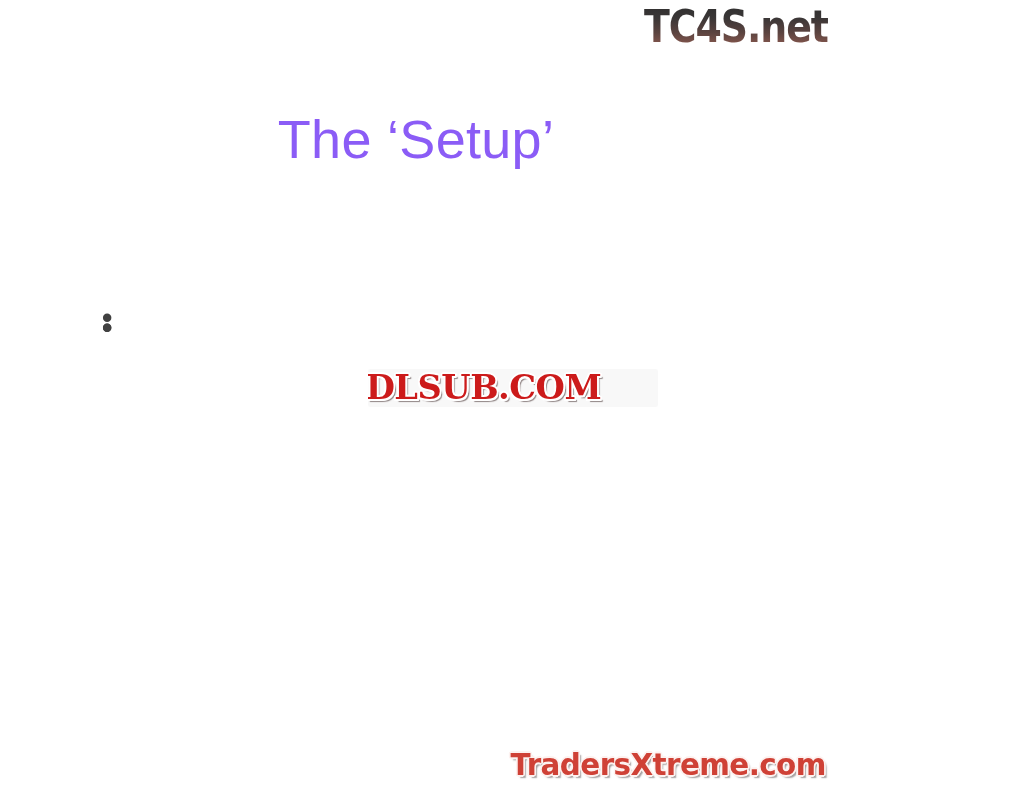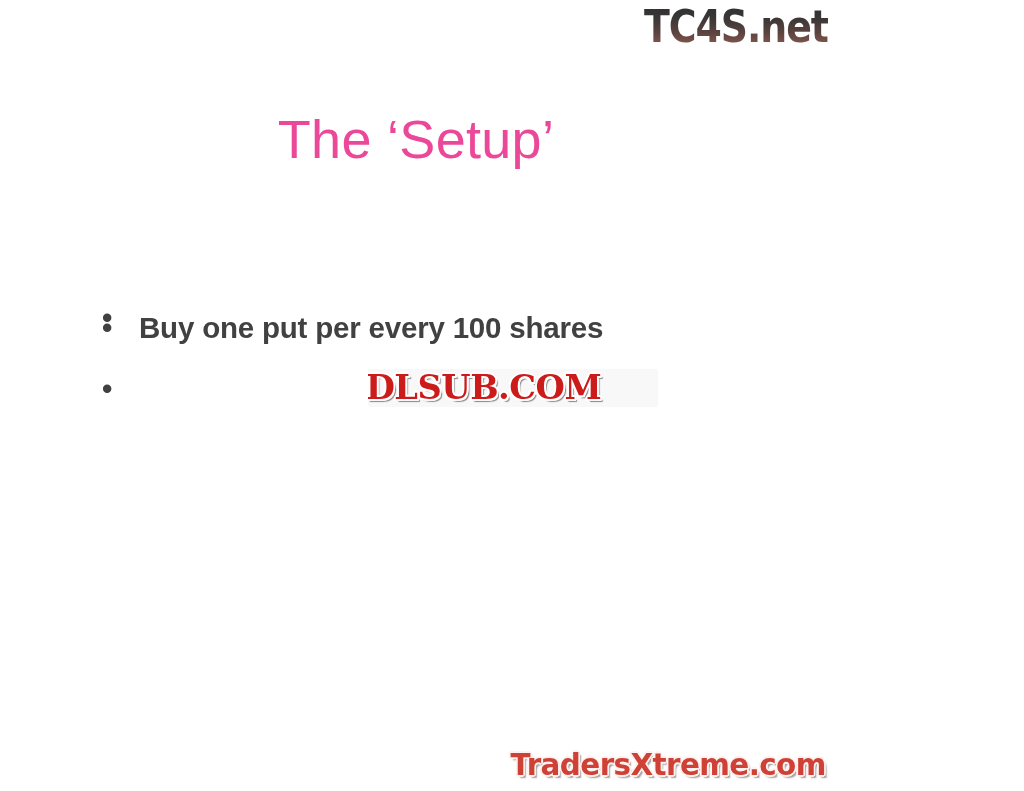--- a/index.html
+++ b/index.html
@@ -47,21 +47,21 @@
     user-select: none;
   }
 
   
   .slide-title {
     position: absolute;
     left: 0;
     right: 0;
     top: 108px;
     text-align: center;
-    color: #ec4899;
+    color: #8b5cf6;
     font-family: "Liberation Sans", sans-serif;
     font-weight: 400;
     font-size: 54px;
     line-height: 62px;
     letter-spacing: 0.3px;
   }
 
   
   .body-list {
     position: absolute;
@@ -170,21 +170,20 @@
   <div class="tc4s-logo">TC4S.net</div>
 
   <div class="slide-title">The ‘Setup’</div>
 
   <ul class="body-list">
     <li class="bullet-row">
       <span class="dot">•</span>
     </li>
     <li class="bullet-row">
       <span class="dot">•</span>
-      <span class="bullet-text">Buy one put per every 100 shares</span>
     </li>
     <li class="bullet-row wrap">
       <span class="dot">•</span>
     </li>
   </ul>
 
   <div class="dlsub-watermark">
     <span class="wm-text">DLSUB.COM</span>
   </div>
 

